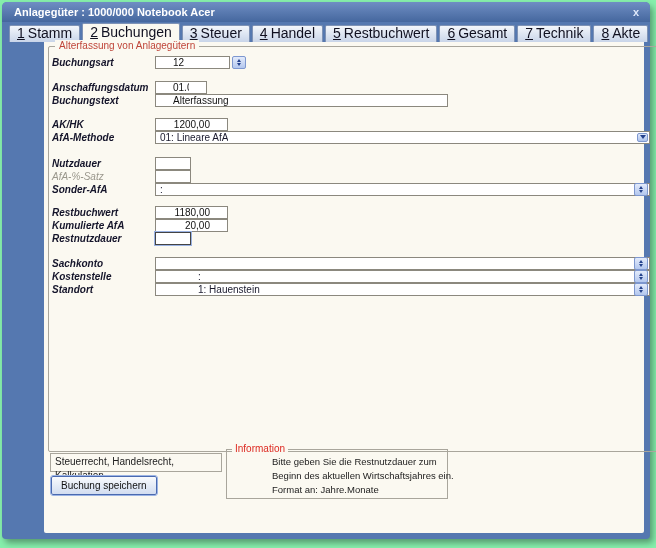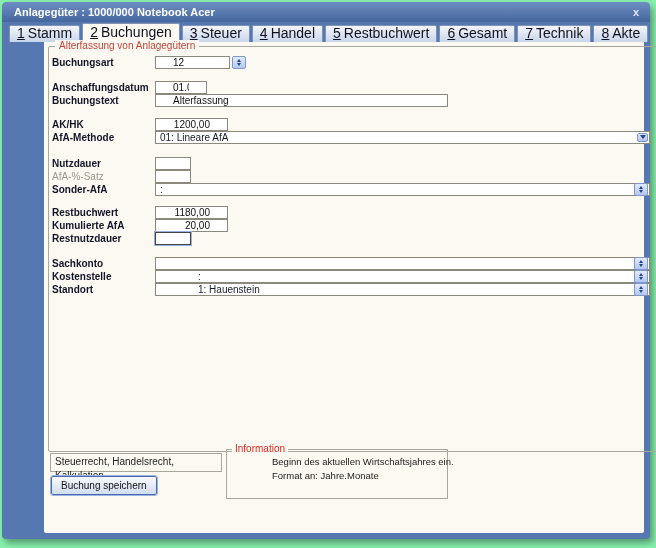--- a/index.html
+++ b/index.html
@@ -44,21 +44,21 @@
     display:flex;align-items:center;justify-content:center;box-sizing:border-box;}
   .sb-up{top:1px;} .sb-down{bottom:1px;}
   .sb-thumb{position:absolute;left:1px;top:296px;width:13px;height:13px;
     background:linear-gradient(#ffffff,#dcd9d0);border:1px solid #8e8c84;border-radius:1px;
     box-sizing:border-box;}
   .tri-up{width:0;height:0;border-left:3px solid transparent;border-right:3px solid transparent;border-bottom:4px solid #222;}
   .tri-down{width:0;height:0;border-left:3px solid transparent;border-right:3px solid transparent;border-top:4px solid #222;}
 
   
   .row{position:absolute;left:8px;display:flex;align-items:center;height:14px;}
-  .lbl{width:103px;font-weight:bold;color:#14142a;flex:none;}
+  .lbl{width:103px;font-weight:bold;color:#14142a;flex:none;font-style:italic;}
   .lbl.dim{font-weight:normal;color:#9a978c;}
   .txt{height:13px;box-sizing:border-box;border:1px solid #8b887e;background:#ffffff;
     font-family:"Liberation Sans","DejaVu Sans",sans-serif;font-size:10px;color:#111;
     padding:0 17px;border-radius:0;}
   .txt.num{text-align:right;}
   .txt.focusfield{border:1px solid #444;outline:1px solid #9ab2e2;}
   .combo{position:relative;height:13px;box-sizing:border-box;border:1px solid #8b887e;
     background:#ffffff;display:flex;align-items:center;}
   .combo-val{padding-left:4px;white-space:nowrap;overflow:hidden;}
   .combo-val.indent{padding-left:42px;}
@@ -227,19 +227,20 @@
             </span>
         </div>
       </div>
 
       <div class="statusbox">Steuerrecht, Handelsrecht, Kalkulation</div>
 
       <button class="savebtn">Buchung speichern</button>
 
       <div class="infobox">
         <span class="infolegend">Information</span>
+        <div class="infoline">Bitte geben Sie die Restnutzdauer zum</div>
         <div class="infoline">Beginn des aktuellen Wirtschaftsjahres ein.</div>
         <div class="infoline">Format an: Jahre.Monate</div>
       </div>
 
     </div>
   </div>
 </div>
 
 </body></html>

